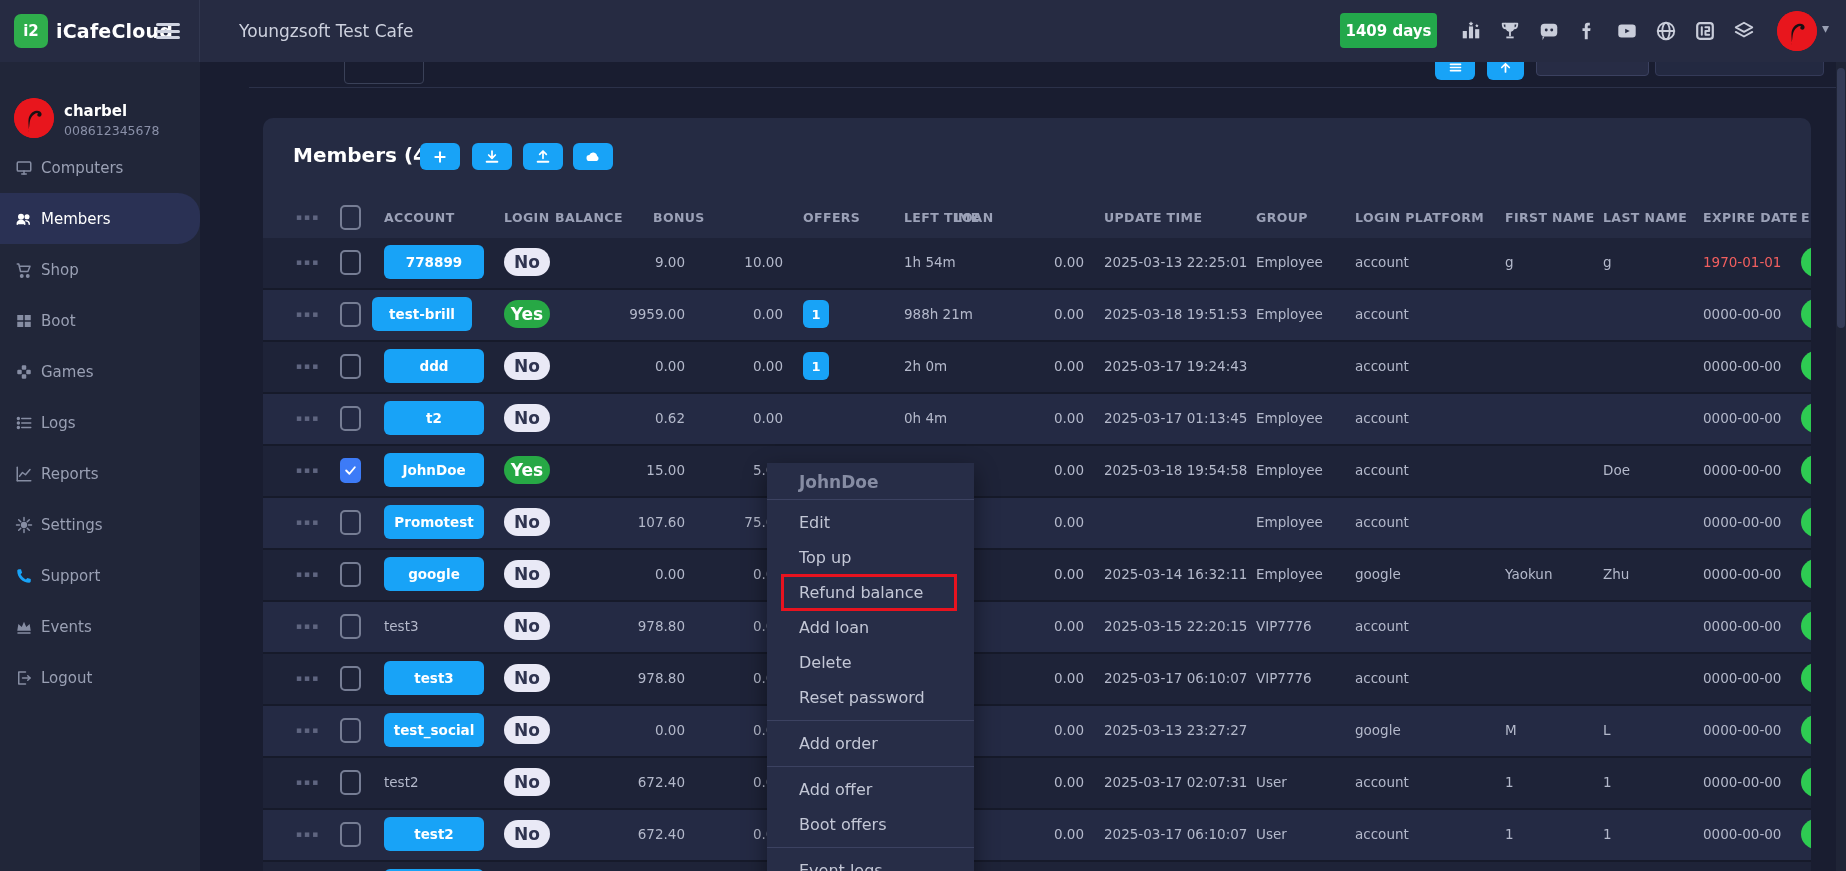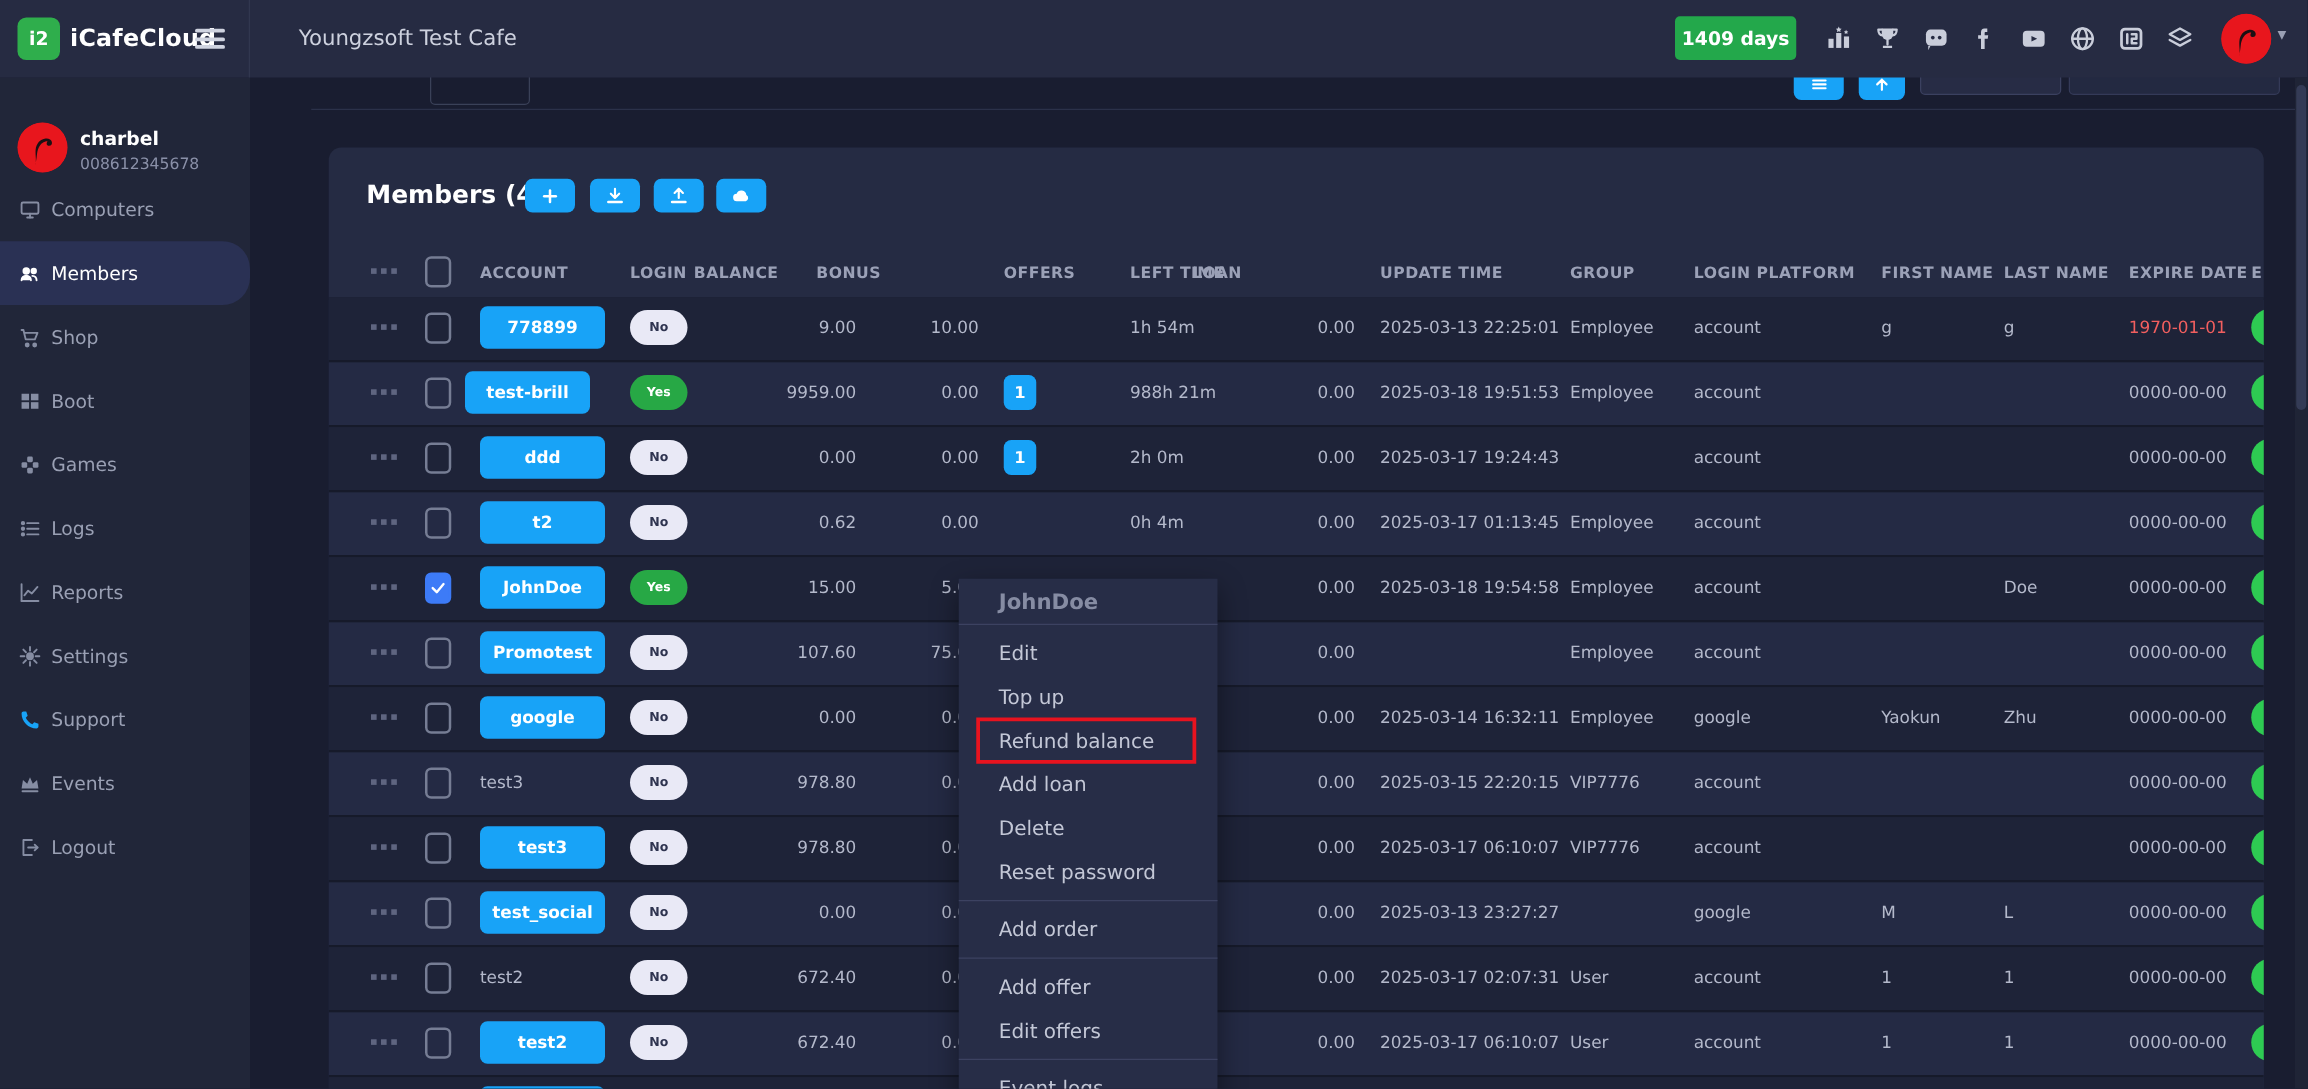--- a/index.html
+++ b/index.html
@@ -58,21 +58,21 @@
   .trow.odd{background:#1e2338;}
   .trow.even{background:#242a44;}
   .cell{position:absolute;top:0;height:48px;display:flex;align-items:center;color:#b4b9cb;font-size:13.5px;white-space:nowrap;}
   .cell.r{justify-content:flex-end;}
   .dots{color:#5f6580;font-size:9px;letter-spacing:2px;font-weight:bold;}
   .cbx{width:17px;height:21px;border:2px solid #767d94;border-radius:5px;background:transparent;cursor:pointer;}
   .cbx.checked{background:#3d7bf7;border-color:#3d7bf7;display:flex;align-items:center;justify-content:center;color:#fff;}
   .acct-btn{width:100px;height:34px;background:#18a3f7;border-radius:6px;color:#fff;font-size:13.5px;font-weight:bold;
     display:flex;align-items:center;justify-content:center;cursor:pointer;}
   .acct-text{color:#b4b9cb;font-size:13.5px;}
-  .pill{min-width:46px;height:28px;border-radius:14px;display:flex;align-items:center;justify-content:center;font-size:10px;font-weight:bold;}
+  .pill{min-width:46px;height:28px;border-radius:14px;display:flex;align-items:center;justify-content:center;font-size:17px;font-weight:bold;}
   .pill.no{background:#e9e9f6;color:#2f3450;}
   .pill.yes{background:#27a845;color:#fff;}
   .offer-badge{width:26px;height:28px;background:#18a3f7;border-radius:6px;color:#fff;font-weight:bold;font-size:13px;
     display:flex;align-items:center;justify-content:center;cursor:pointer;}
   .expire-red{color:#f25f5f;}
   .enabled-dot{width:30px;height:30px;border-radius:50%;background:#2ecb52;}
   
   .ctx-menu{position:absolute;left:767px;top:463px;width:207px;background:#272d47;z-index:100;
     box-shadow:0 8px 22px rgba(0,0,0,.45);padding-bottom:6px;}
   .ctx-title{padding:9px 16px 7px 32px;color:#868ca3;font-weight:bold;font-size:17px;}
@@ -724,21 +724,21 @@
         <div class="ctx-item">Delete</div>
         <div class="ctx-item">Reset password</div>
       </div>
       <div class="ctx-div"></div>
       <div class="ctx-group">
         <div class="ctx-item">Add order</div>
       </div>
       <div class="ctx-div"></div>
       <div class="ctx-group">
         <div class="ctx-item">Add offer</div>
-        <div class="ctx-item">Edit offers</div>
+        <div class="ctx-item">Boot offers</div>
       </div>
       <div class="ctx-div"></div>
       <div class="ctx-group">
         <div class="ctx-item">Event logs</div>
       </div>
     </div>
 </div>
 
 <div class="scrollbar">
   <div class="scroll-thumb"></div>

